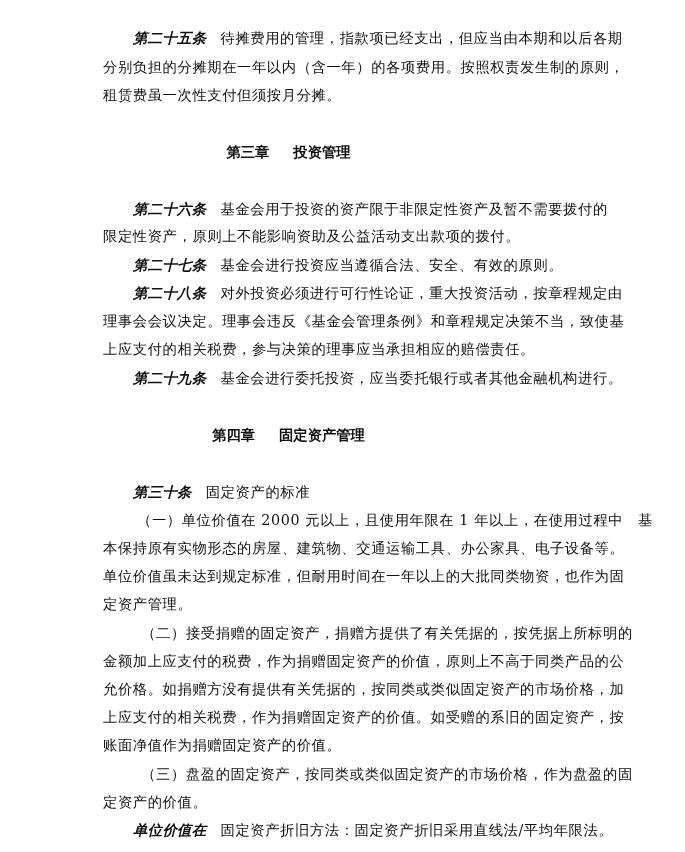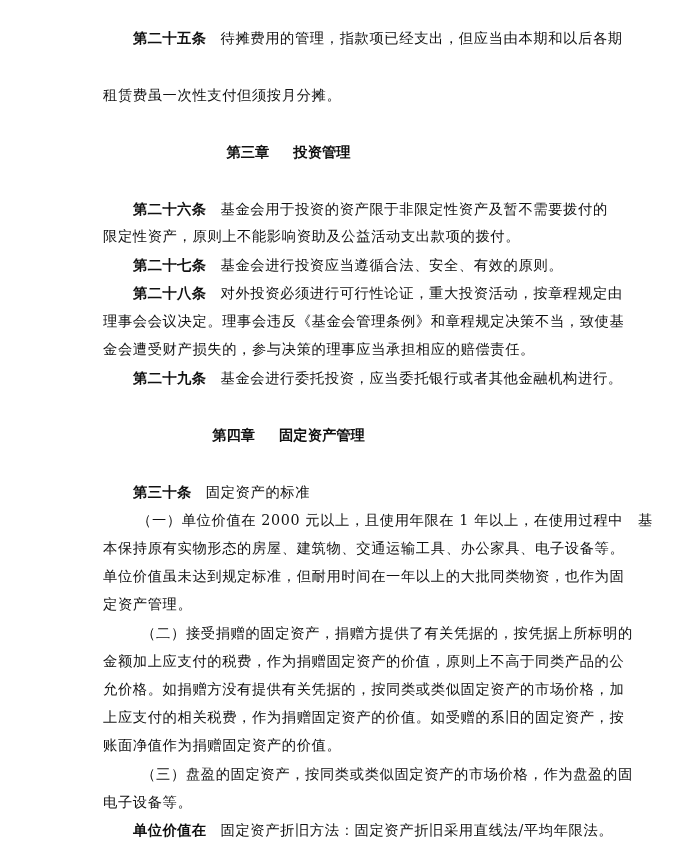--- a/index.html
+++ b/index.html
@@ -3,53 +3,54 @@
 <meta charset="utf-8">
 <style>
   html, body { margin: 0; padding: 0; background: #ffffff; }
   body { width: 685px; height: 852px; position: relative; overflow: hidden;
          font-family: "DejaVu Serif", "Liberation Serif", serif; color: #111; }
   .page { position: absolute; left: 0; top: 0; width: 685px; height: 852px; background: #fff; }
   .line { position: absolute; left: 103px; width: 500px; height: 28px; line-height: 28px;
           font-size: 14.3px; white-space: nowrap; letter-spacing: 0.6px; }
   .indent { left: 133px; }
   .subindent { left: 137px; text-align: center; }
-  .b { font-family: "DejaVu Sans", "Liberation Sans", sans-serif; font-weight: bold; letter-spacing: 0.4px; margin-right: 14px; }
+  .b { font-family: "DejaVu Sans", "Liberation Sans", sans-serif; font-weight: bold; letter-spacing: 0.4px; margin-right: 14px; font-style: italic; }
   .chapter { position: absolute; left: 0; width: 577px; text-align: center; height: 28px; line-height: 28px;
              font-family: "DejaVu Sans", "Liberation Sans", sans-serif; font-weight: bold; font-size: 14.3px; }
   .chapter .sp { display: inline-block; width: 24px; }
 </style>
 </head>
 <body>
 
 <div class="page">
 
   <div class="line indent" style="top:24px">
     <span class="b">第二十五条</span><span>待摊费用的管理，指款项已经支出，但应当由本期和以后各期</span>
   </div>
+  <div class="line" style="top:53px">分别负担的分摊期在一年以内（含一年）的各项费用。按照权责发生制的原则，</div>
   <div class="line" style="top:81px">租赁费虽一次性支付但须按月分摊。</div>
 
   <div class="chapter" style="top:138px">
     <span>第三章</span><span class="sp"></span><span>投资管理</span>
   </div>
 
   <div class="line" style="top:222px">限定性资产，原则上不能影响资助及公益活动支出款项的拨付。</div>
   <div class="line indent" style="top:195px">
     <span class="b">第二十六条</span><span>基金会用于投资的资产限于非限定性资产及暂不需要拨付的</span>
   </div>
 
   <div class="line indent" style="top:251px">
     <span class="b">第二十七条</span><span>基金会进行投资应当遵循合法、安全、有效的原则。</span>
   </div>
 
   <div class="line indent" style="top:279px">
     <span class="b">第二十八条</span><span>对外投资必须进行可行性论证，重大投资活动，按章程规定由</span>
   </div>
   <div class="line" style="top:307px">理事会会议决定。理事会违反《基金会管理条例》和章程规定决策不当，致使基</div>
-  <div class="line" style="top:335px">金会遭受财产损失的，参与决策的理事应当承担相应的赔偿责任。</div>
+  <div class="line" style="top:335px">上应支付的相关税费，参与决策的理事应当承担相应的赔偿责任。</div>
 
   <div class="line indent" style="top:364px">
     <span class="b">第二十九条</span><span>基金会进行委托投资，应当委托银行或者其他金融机构进行。</span>
   </div>
 
   <div class="chapter" style="top:421px">
     <span>第四章</span><span class="sp"></span><span>固定资产管理</span>
   </div>
 
   <div class="line" style="top:478px; left:133px">
@@ -60,19 +61,19 @@
   <div class="line" style="top:562px">单位价值虽未达到规定标准，但耐用时间在一年以上的大批同类物资，也作为固</div>
   <div class="line" style="top:590px">定资产管理。</div>
 
   <div class="line subindent" style="top:619px">（二）接受捐赠的固定资产，捐赠方提供了有关凭据的，按凭据上所标明的</div>
   <div class="line" style="top:675px">允价格。如捐赠方没有提供有关凭据的，按同类或类似固定资产的市场价格，加</div>
   <div class="line" style="top:647px">金额加上应支付的税费，作为捐赠固定资产的价值，原则上不高于同类产品的公</div>
   <div class="line" style="top:703px">上应支付的相关税费，作为捐赠固定资产的价值。如受赠的系旧的固定资产，按</div>
   <div class="line" style="top:731px">账面净值作为捐赠固定资产的价值。</div>
 
   <div class="line subindent" style="top:760px">（三）盘盈的固定资产，按同类或类似固定资产的市场价格，作为盘盈的固</div>
-  <div class="line" style="top:788px">电子设备等。</div>
+  <div class="line" style="top:788px">定资产的价值。</div>
 
   <div class="line indent" style="top:816px">
     <span class="b">单位价值在</span><span>固定资产折旧方法：固定资产折旧采用直线法/平均年限法。</span>
   </div>
 
 </div>
 
 </body></html>

